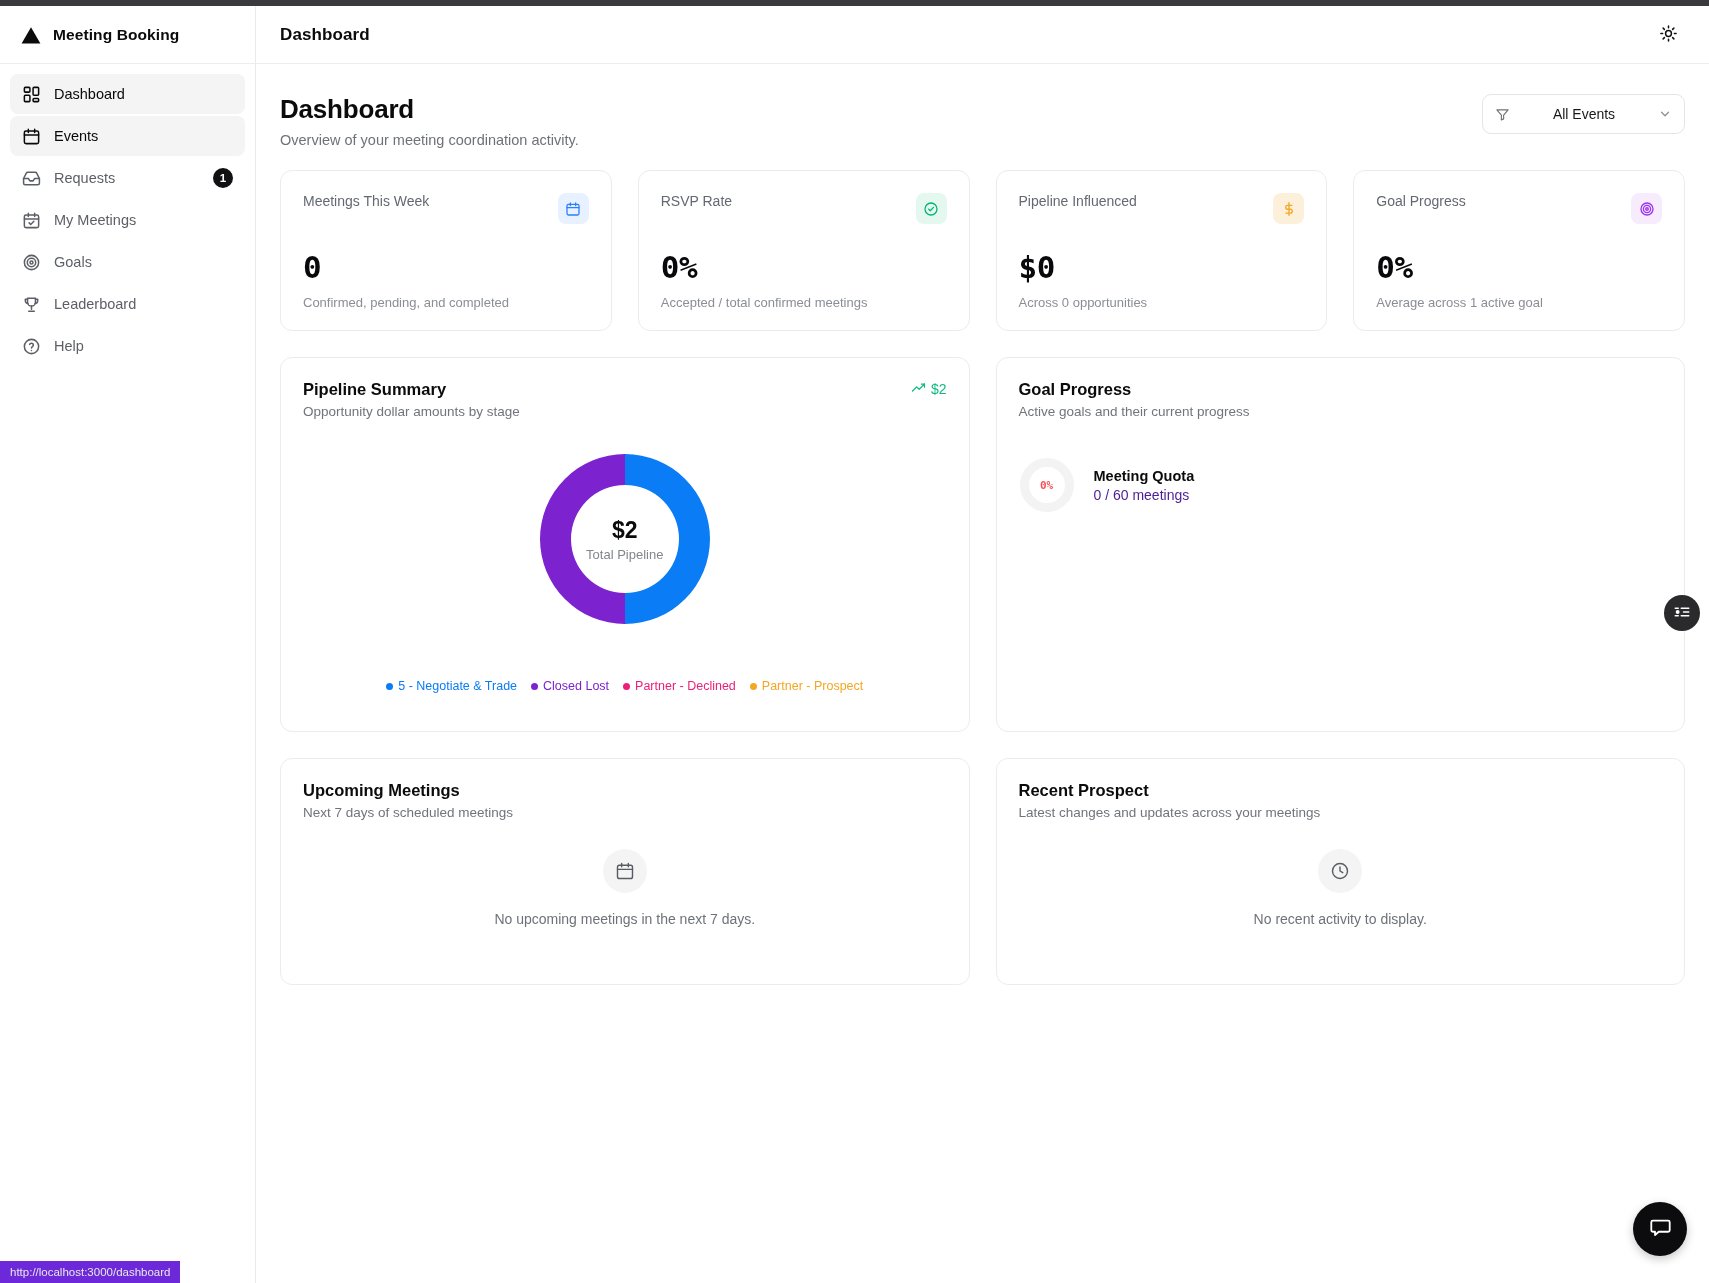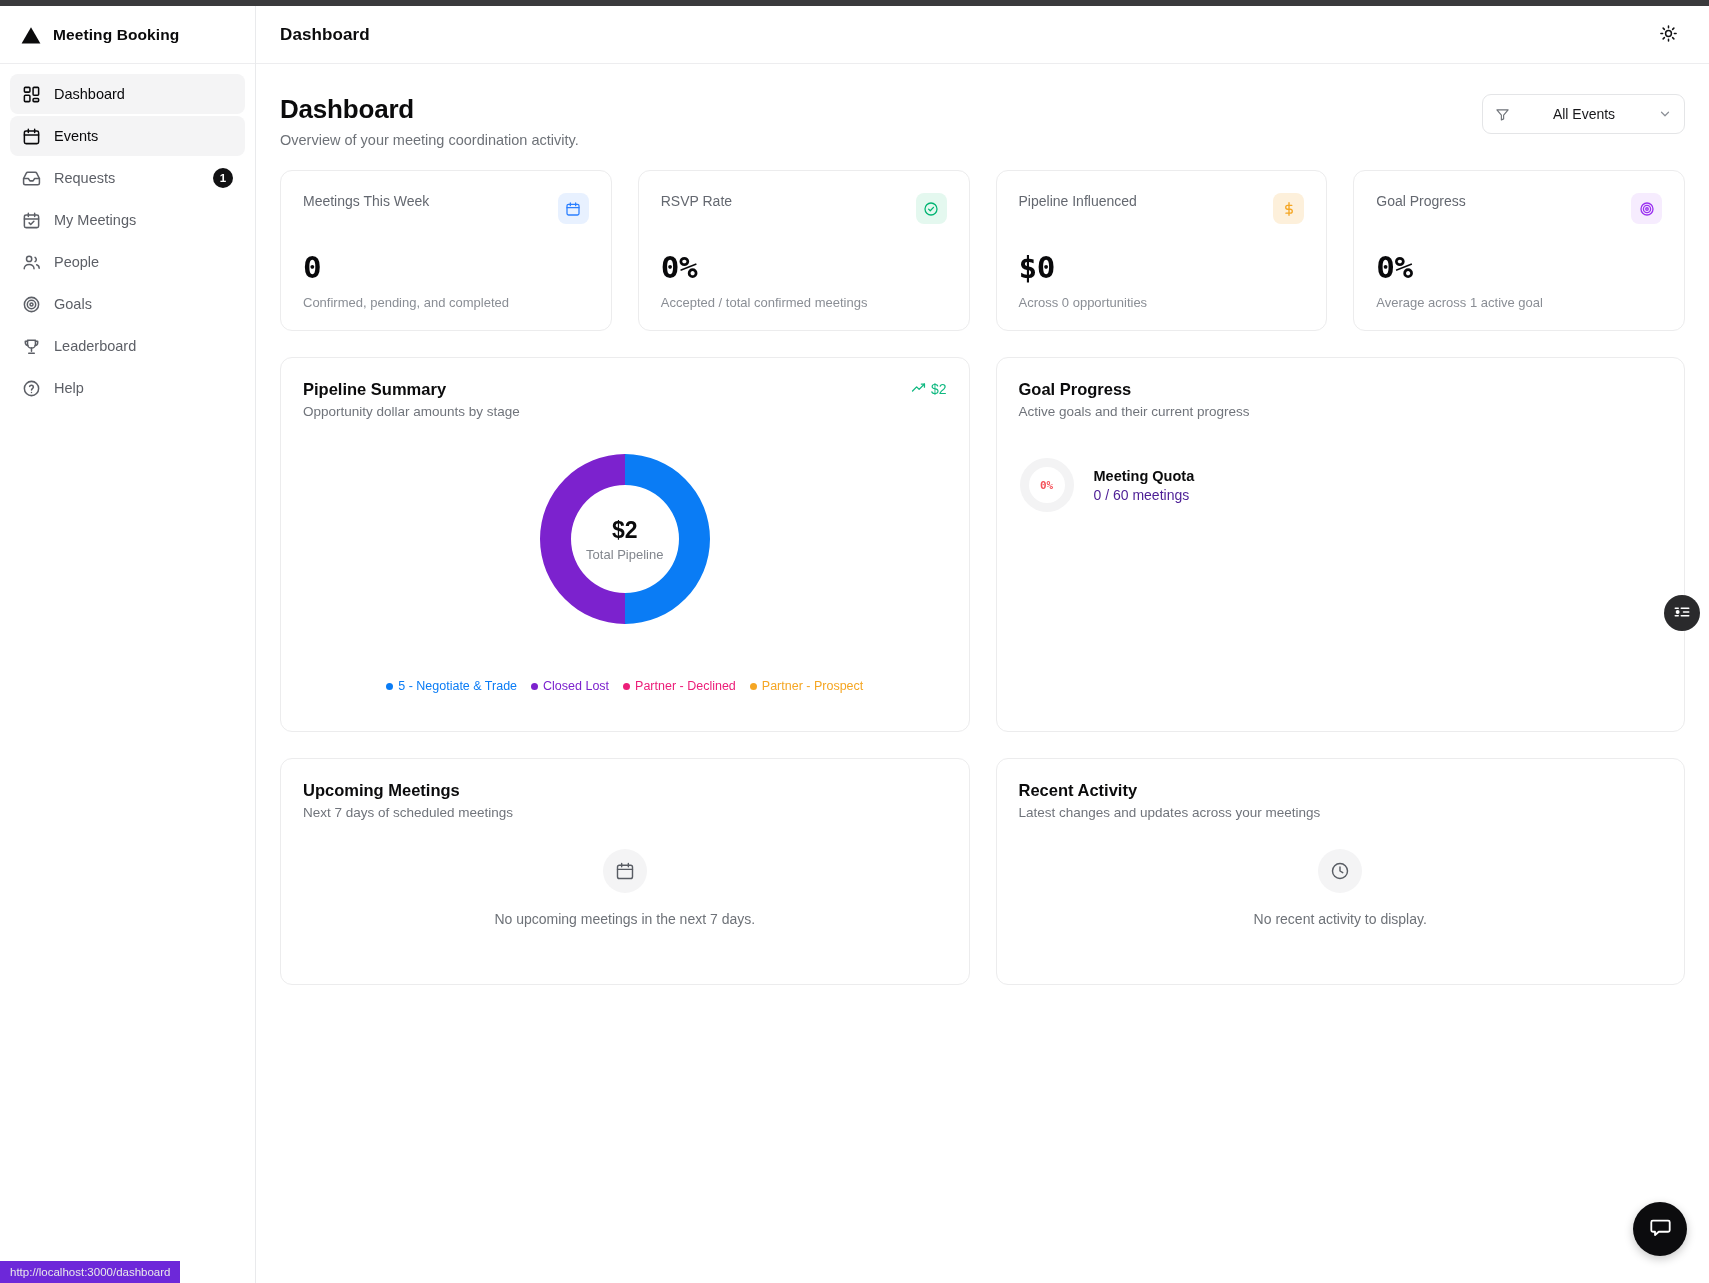--- a/index.html
+++ b/index.html
@@ -237,30 +237,20 @@
         <span class="ico">
           <svg viewBox="0 0 24 24" fill="none" stroke="currentColor" stroke-width="1.9" stroke-linecap="round" stroke-linejoin="round">
             <rect x="3" y="5" width="18" height="16" rx="2.2"></rect>
               <path d="M3 10h18M8 3v4M16 3v4"></path>
             <path d="m9 15 2 2 4-4"></path>
           </svg>
         </span>
         <span class="nav-label">My Meetings</span>
       </div>
 
-      <div class="nav-item">
-        <span class="ico">
-          <svg viewBox="0 0 24 24" fill="none" stroke="currentColor" stroke-width="1.9" stroke-linecap="round" stroke-linejoin="round">
-            <circle cx="9" cy="7.5" r="3.3"></circle>
-            <path d="M2.8 20c0-3.4 2.8-5.6 6.2-5.6s6.2 2.2 6.2 5.6"></path>
-            <path d="M16.5 5.4a3.3 3.3 0 0 1 0 5.6M18.5 14.8c2 .7 3.2 2.4 3.2 4.6"></path>
-          </svg>
-        </span>
-        <span class="nav-label">People</span>
-      </div>
 
       <div class="nav-item">
         <span class="ico">
           <svg viewBox="0 0 24 24" fill="none" stroke="currentColor" stroke-width="1.9">
             <circle cx="12" cy="12" r="9"></circle>
               <circle cx="12" cy="12" r="5.3"></circle>
               <circle cx="12" cy="12" r="1.9"></circle>
           </svg>
         </span>
         <span class="nav-label">Goals</span>
@@ -480,21 +470,21 @@
                 <rect x="3" y="5" width="18" height="16" rx="2.2"></rect>
                   <path d="M3 10h18M8 3v4M16 3v4"></path>
               </svg>
             </span>
             <span class="empty-text">No upcoming meetings in the next 7 days.</span>
           </div>
         </div>
 
         <div class="panel panel-empty">
           <div>
-            <div class="panel-title">Recent Activity</div>
+            <div class="panel-title">Recent Prospect</div>
             <div class="panel-sub">Latest changes and updates across your meetings</div>
           </div>
           <div class="empty-body">
             <span class="empty-circle">
               <svg viewBox="0 0 24 24" fill="none" stroke="currentColor" stroke-width="1.7" stroke-linecap="round" stroke-linejoin="round">
                 <circle cx="12" cy="12" r="9"></circle>
                   <path d="M12 7.2V12l3.3 2"></path>
               </svg>
             </span>
             <span class="empty-text">No recent activity to display.</span>

